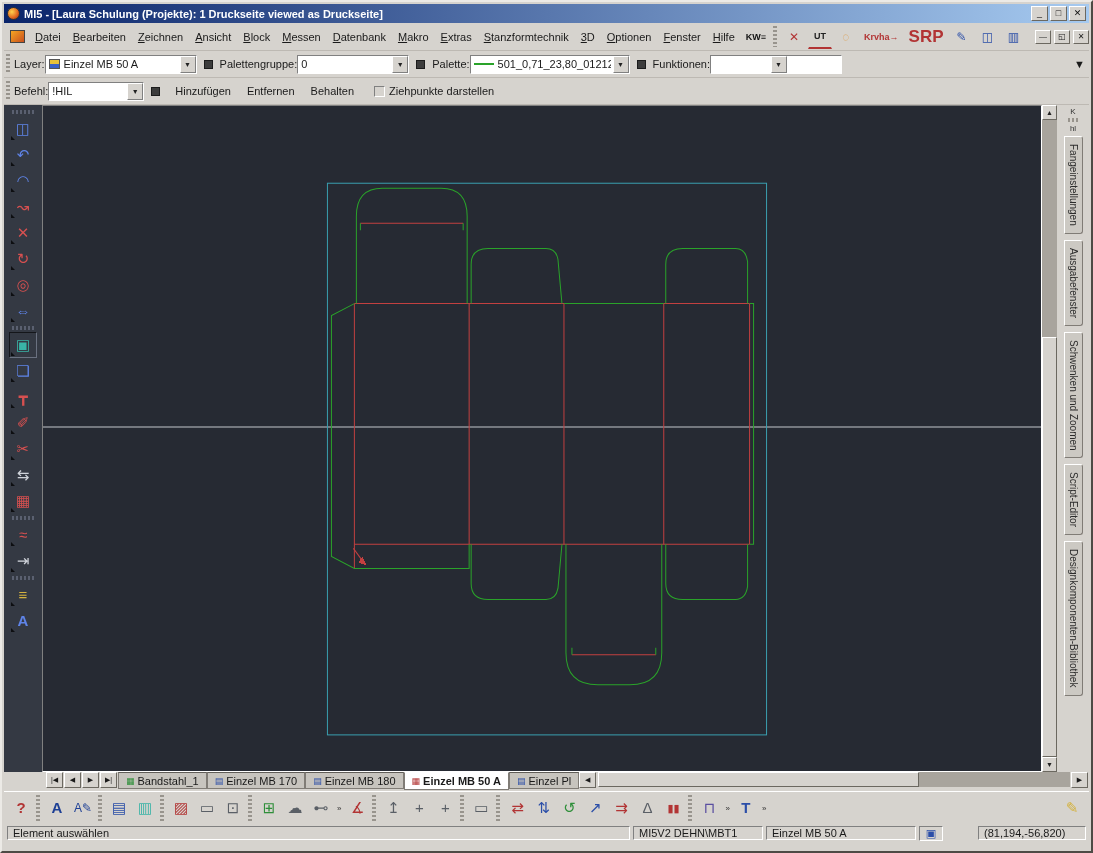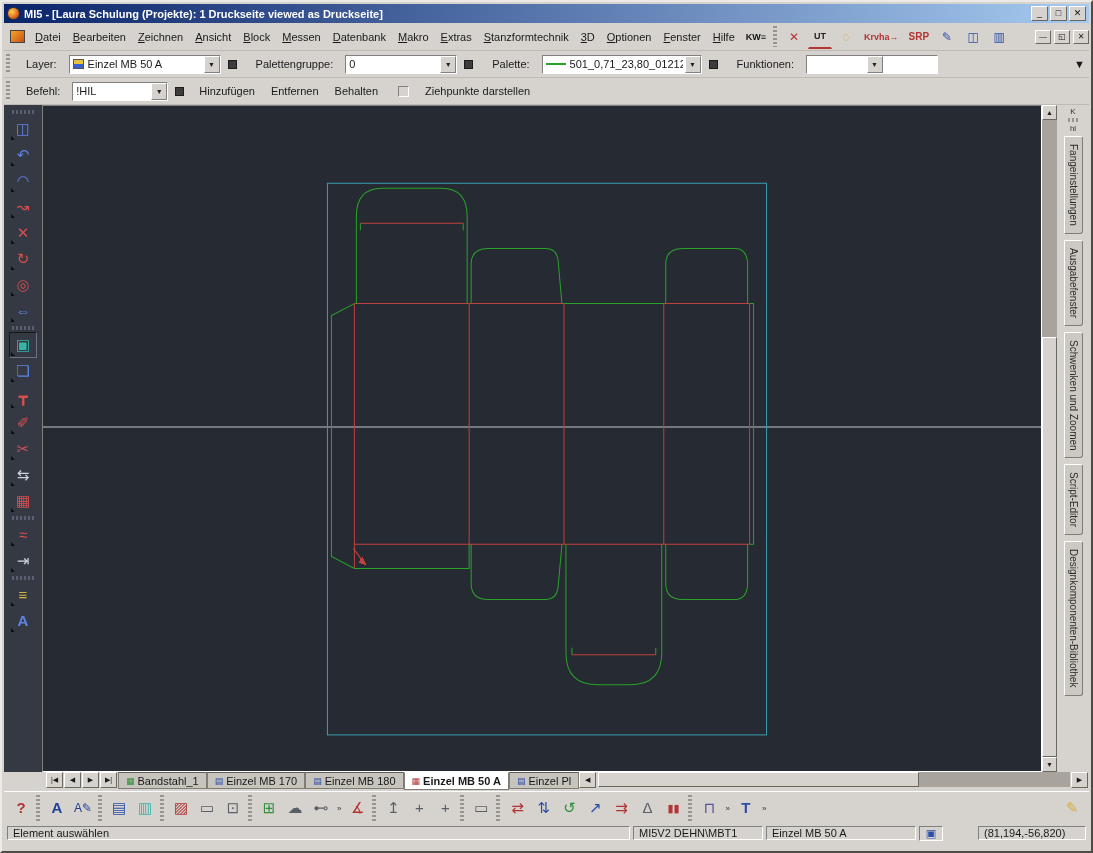--- a/index.html
+++ b/index.html
@@ -22,21 +22,21 @@
     background:radial-gradient(circle at 35% 35%, #ffd24d, #e2641f 60%, #7a2c0f); border:1px solid #333; flex:none;}
   .tbtn{ width:17px; height:15px; margin-left:2px; flex:none;
     background:var(--chrome,#d6d3ce); border:1px solid; border-color:#fff #6b6860 #6b6860 #fff;
     font-size:9px; line-height:12px; text-align:center; color:#111; cursor:pointer;}
   
   .row{ position:absolute; left:2px; right:2px; display:flex; align-items:center; background:var(--chrome,#d6d3ce); border-bottom:1px solid #bdb9b3;}
   .grip{ width:4px; align-self:stretch; margin:3px 4px 3px 2px;
     background:repeating-linear-gradient(180deg,#98948d 0 2px,transparent 2px 4px); }
   .hgrip{ height:4px; width:22px; margin:2px auto;
     background:repeating-linear-gradient(90deg,#5a6070 0 2px,transparent 2px 4px); }
-  .lbl{ margin:0 12px; white-space:nowrap; }
+  .lbl{ margin:0 0; white-space:nowrap; }
   .combo{ height:19px; background:#fff; border:1px solid; border-color:#808080 #fff #fff #808080;
     display:flex; align-items:center; padding-left:3px; cursor:default; }
   .combo .cval{ white-space:nowrap; overflow:hidden; flex:1; }
   .combo .drop{ width:16px; height:17px; margin-left:2px; flex:none; background:var(--chrome,#d6d3ce);
     border:1px solid; border-color:#fff #808080 #808080 #fff; font-size:7px; line-height:15px; text-align:center; color:#222;}
   .sqbtn{ width:9px; height:9px; background:#3c3c3c; border:1px solid #1c1c1c; margin:0 7px; flex:none; cursor:pointer;}
   .flatbtn{ padding:2px 5px; margin:12px 3px; cursor:pointer; white-space:nowrap;}
   .checkbox{ width:11px; height:11px; background:#d6d3ce; border:1px solid; border-color:#808080 #fff #fff #808080; margin:0 4px 0 12px; flex:none; cursor:pointer;}
   .ofbtn{ font-size:8px; color:#333; padding:0 3px; cursor:pointer; }
 
@@ -134,21 +134,21 @@
     <span class="menu-item">3D</span>
     <span class="menu-item">Optionen</span>
     <span class="menu-item">Fenster</span>
     <span class="menu-item">Hilfe</span>
     <span class="mtool small-cap" style="color:#111;">KW≡</span>
     <span class="grip"></span>
     <span class="mtool c-dred">✕</span>
     <span class="mtool small-cap" style="color:#222;border-bottom:2px solid #b23434;">UT</span>
     <span class="mtool" style="color:#e08a1e;">◌</span>
     <span class="mtool small-cap c-dred">Krvha→</span>
-    <span class="mtool c-dred" style="font-size:10px;">SRP</span>
+    <span class="mtool c-dred" style="font-size:17px;">SRP</span>
     <span class="mtool c-dblue">✎</span>
     <span class="mtool c-dblue">◫</span>
     <span class="mtool c-dblue">▥</span>
     <span style="flex:1"></span>
     <span class="mdi">—</span>
     <span class="mdi">◱</span>
     <span class="mdi">✕</span>
   </div>
 
   <div class="row tb1">

